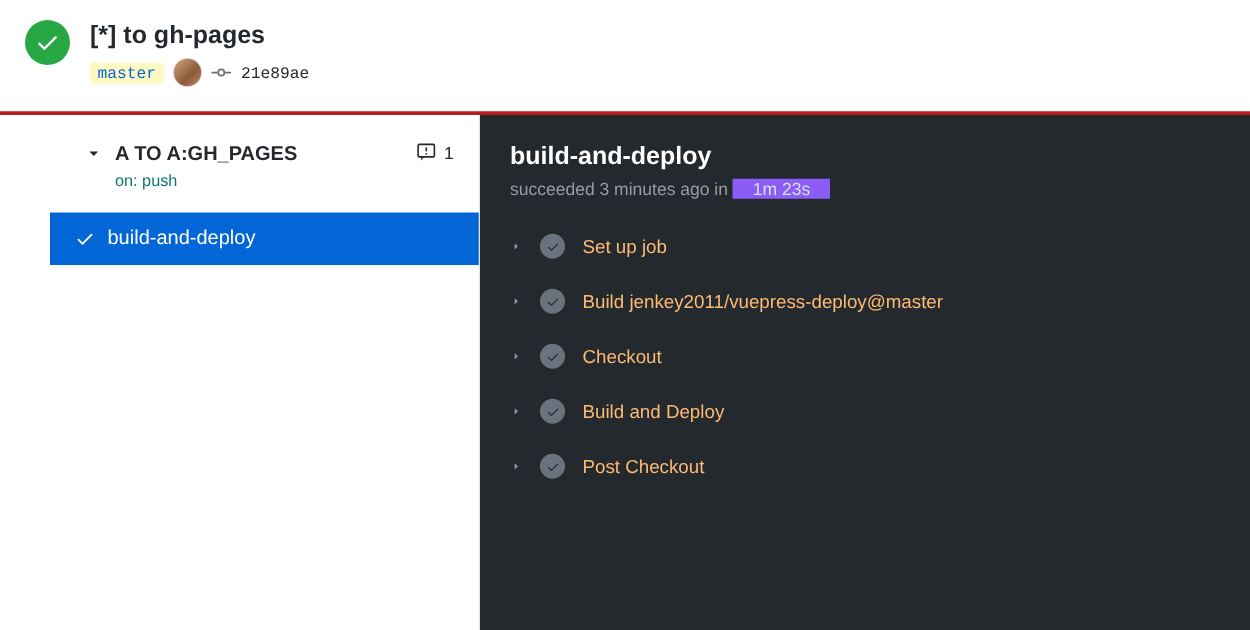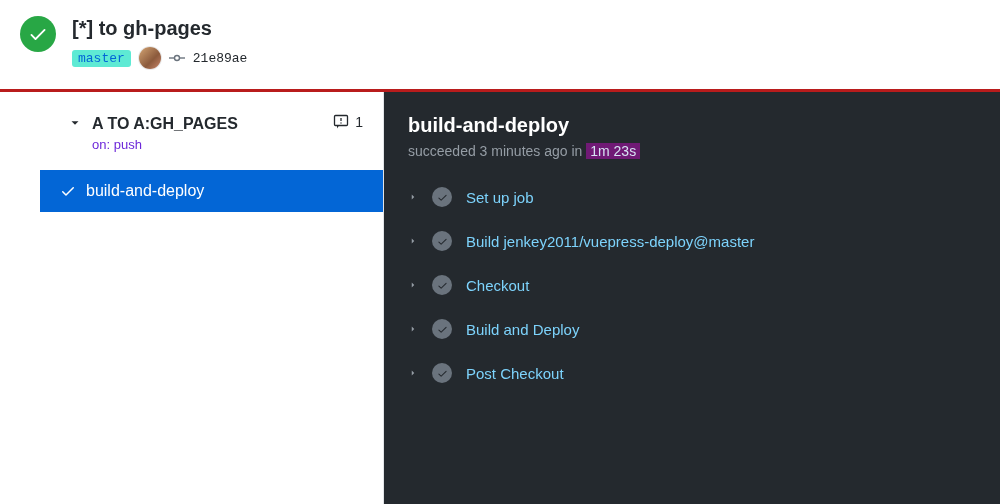--- a/index.html
+++ b/index.html
@@ -3,46 +3,46 @@
 <meta charset="utf-8">
 <style>
 * { box-sizing: border-box; margin: 0; padding: 0; }
 body { font-family: -apple-system, BlinkMacSystemFont, "Segoe UI", Helvetica, Arial, sans-serif; font-size: 14px; color: #24292e; background: #fff; width: 1000px; height: 504px; overflow: hidden; }
 .header { display: flex; align-items: flex-start; padding: 16px 20px 20px 20px; border-bottom: 3px solid #b91c1c; }
 .status-circle { width: 36px; height: 36px; border-radius: 50%; background: #28a745; display: flex; align-items: center; justify-content: center; margin-right: 16px; flex-shrink: 0; }
 .status-circle svg { width: 20px; height: 20px; fill: #fff; }
 .header-main { display: flex; flex-direction: column; }
 .run-title { font-size: 20px; font-weight: 600; line-height: 1.25; margin-bottom: 6px; }
 .header-meta { display: flex; align-items: center; gap: 8px; }
-.branch-badge { background: #5eead4; color: #0366d6; padding: 1px 6px; border-radius: 3px; font-family: SFMono-Regular, Consolas, "Liberation Mono", Menlo, monospace; font-size: 13px; }
+.branch-badge { background: #fef9c3; color: #0366d6; padding: 1px 6px; border-radius: 3px; font-family: SFMono-Regular, Consolas, "Liberation Mono", Menlo, monospace; font-size: 13px; }
 .avatar { width: 22px; height: 22px; border-radius: 50%; background: linear-gradient(135deg, #d4a574 0%, #8b5a3c 60%, #c9856a 100%); box-shadow: 0 0 0 1px rgba(27,31,35,0.1); }
 .commit-icon { color: #6a737d; display: inline-flex; align-items: center; }
 .commit-sha { font-family: Liberation Mono, monospace; font-size: 13px; color: #24292e; }
 .body { display: flex; height: calc(504px - 89px); }
 .sidebar { width: 384px; background: #fff; border-right: 1px solid #e1e4e8; padding-left: 40px; }
 .workflow-header { display: flex; justify-content: space-between; align-items: flex-start; padding: 22px 20px 18px 28px; }
 .wf-left { display: flex; align-items: flex-start; gap: 10px; }
 .chevron-down { color: #24292e; margin-top: 2px; }
 .wf-titles { display: flex; flex-direction: column; }
 .wf-name { font-size: 16px; font-weight: 600; text-transform: uppercase; line-height: 1.3; }
-.wf-trigger { color: #6d28d9; font-size: 13px; margin-top: 2px; }
+.wf-trigger { color: #0f766e; font-size: 13px; margin-top: 2px; }
 .wf-ann { display: flex; align-items: center; gap: 6px; color: #24292e; }
 .job-list { }
 .job-item { display: flex; align-items: center; gap: 10px; padding: 12px 20px; background: #0366d6; color: #fff; font-size: 16px; }
 .job-item .check { width: 16px; height: 16px; fill: #fff; }
 .main { flex: 1; background: #24292e; color: #fff; padding: 22px 24px; overflow: auto; }
 .job-title { font-size: 20px; font-weight: 600; margin-bottom: 6px; }
 .job-subtitle { color: #959da5; font-size: 14px; margin-bottom: 28px; }
-.job-subtitle .duration { background: #701a75; color: #d7e3f3; padding: 0 4px; text-align: right; }
+.job-subtitle .duration { background: #8b5cf6; color: #d7e3f3; padding: 0 16px; text-align: right; }
 .steps { display: flex; flex-direction: column; gap: 24px; }
 .step-row { display: flex; align-items: center; gap: 14px; }
 .step-chevron { color: #959da5; display: inline-flex; }
 .step-status { width: 20px; height: 20px; border-radius: 50%; background: #6a737d; display: flex; align-items: center; justify-content: center; }
 .step-status svg { width: 11px; height: 11px; fill: #24292e; }
-.step-name { color: #7dd3fc; font-size: 15px; }
+.step-name { color: #fdba74; font-size: 15px; }
 </style>
 </head>
 <body>
 
 <div class="header">
   <div class="status-circle">
     <svg viewBox="0 0 16 16">
         <path d="M13.78 4.22a.75.75 0 010 1.06l-7.25 7.25a.75.75 0 01-1.06 0L2.22 9.28a.75.75 0 011.06-1.06L6 10.94l6.72-6.72a.75.75 0 011.06 0z"></path>
       </svg>
   </div>

